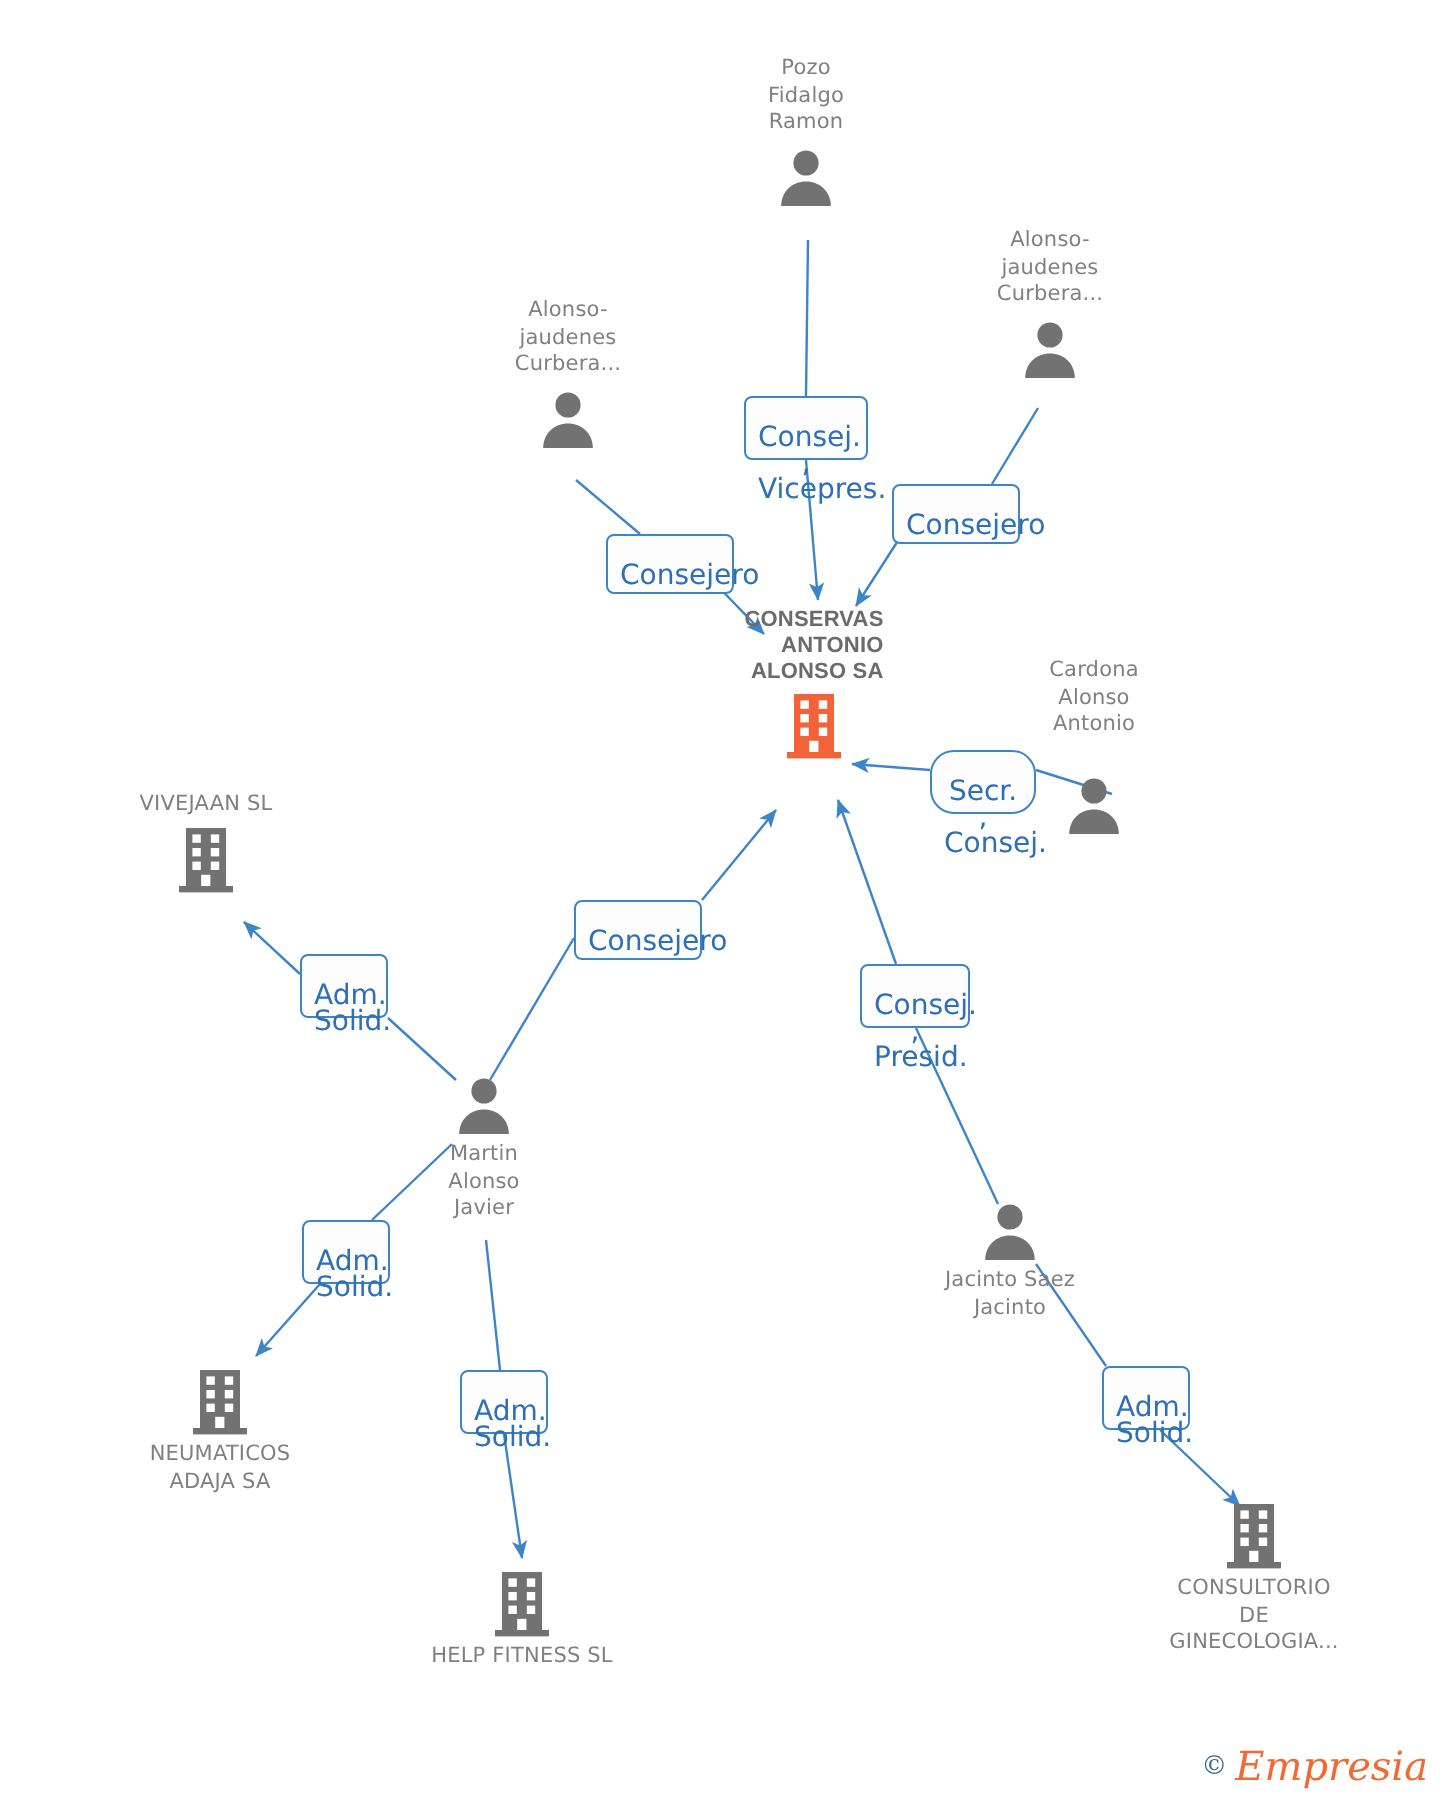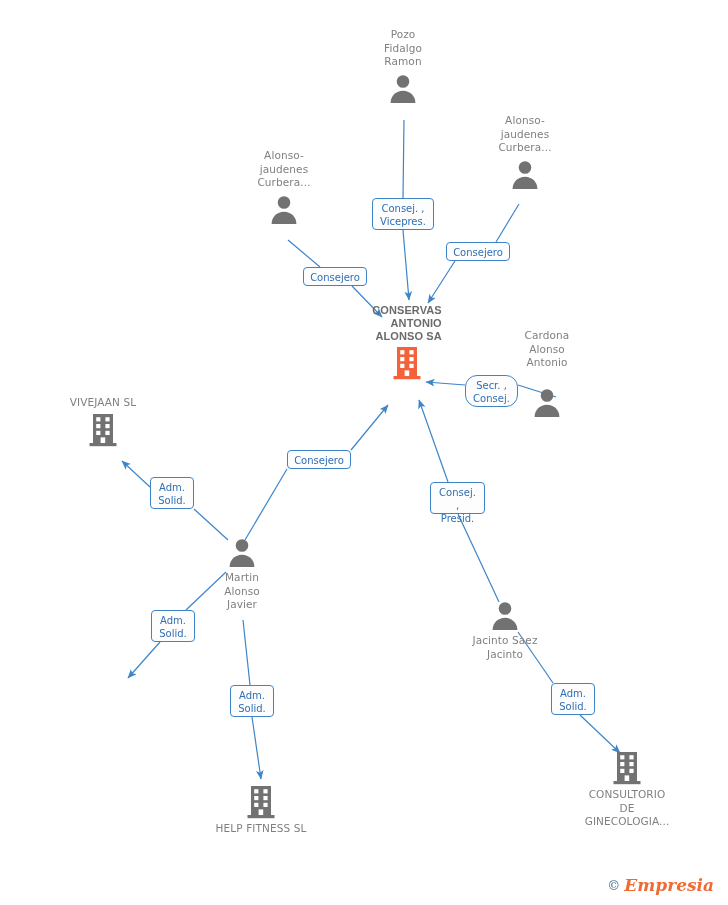--- a/index.html
+++ b/index.html
@@ -27,37 +27,37 @@
   .node .glyph{line-height:0;}
   .node.cap-top .caption{margin-bottom:3px;}
   .node.cap-bottom .caption{margin-top:3px;}
 
   .rel{
     position:absolute;
     border:1px solid #3d85c8;
     border-radius:4px;
     background:#fdfdfd;
     color:#2f6fb5;
-    font-size:10px;
+    font-size:14px;
     line-height:13px;
     text-align:center;
-    padding:3px 6px;
+    padding:14px 6px;
     white-space:pre-line;
     box-sizing:border-box;
     font-family:"DejaVu Sans", sans-serif;
   }
 
   .watermark{
     position:absolute;right:14px;bottom:10px;
     display:flex;align-items:center;gap:4px;
     font-size:14px;color:#3d6e8e;
     font-family:"DejaVu Serif", serif;
   }
   .watermark .c{font-size:13px;color:#3d6e8e;}
-  .watermark .brand{color:#ef6b33;font-style:italic;font-size:17px;font-weight:bold;}
+  .watermark .brand{color:#ef6b33;font-style:italic;font-size:20px;}
 </style>
 </head>
 <body>
 
 <div id="graph">
 
   <svg class="edge-layer" viewBox="0 0 728 905" width="728" height="905">
     <defs>
       <marker id="ah" markerWidth="9" markerHeight="9" refX="7.2" refY="3.2" orient="auto" markerUnits="strokeWidth">
         <path d="M0,0 L7.6,3.2 L0,6.4 L1.9,3.2 z" fill="#3d85c8"></path>
@@ -201,20 +201,39 @@
     <div class="glyph">
       <svg width="32" height="32" viewBox="0 0 32 32">
           <circle cx="16" cy="9.5" r="6.3" fill="#727272"></circle>
           <path d="M3.6 31c0-7.3 5.6-12.2 12.4-12.2S28.4 23.7 28.4 31z" fill="#727272"></path>
         </svg>
     </div>
     <div class="caption">Jacinto Saez
 Jacinto</div>
   </div>
 
+  <div class="node cap-bottom" style="left:55px;top:684px;">
+    <div class="glyph">
+      <svg width="30" height="34" viewBox="0 0 30 34">
+        <rect x="5" y="1" width="20" height="29" fill="#727272"></rect>
+        <rect x="1.5" y="30" width="27" height="3.2" fill="#727272"></rect>
+        <g fill="#ffffff">
+          <rect x="8.2" y="4.2" width="4.2" height="4.2"></rect>
+            <rect x="17.4" y="4.2" width="4.2" height="4.2"></rect>
+          <rect x="8.2" y="11" width="4.2" height="4.2"></rect>
+            <rect x="17.4" y="11" width="4.2" height="4.2"></rect>
+          <rect x="8.2" y="17.8" width="4.2" height="4.2"></rect>
+            <rect x="17.4" y="17.8" width="4.2" height="4.2"></rect>
+          <rect x="12.6" y="24.4" width="4.6" height="5.6"></rect>
+        </g>
+      </svg>
+    </div>
+    <div class="caption">NEUMATICOS
+ADAJA SA</div>
+  </div>
 
   <div class="node cap-bottom" style="left:206px;top:785px;">
     <div class="glyph">
       <svg width="30" height="34" viewBox="0 0 30 34">
         <rect x="5" y="1" width="20" height="29" fill="#727272"></rect>
         <rect x="1.5" y="30" width="27" height="3.2" fill="#727272"></rect>
         <g fill="#ffffff">
           <rect x="8.2" y="4.2" width="4.2" height="4.2"></rect>
             <rect x="17.4" y="4.2" width="4.2" height="4.2"></rect>
           <rect x="8.2" y="11" width="4.2" height="4.2"></rect>

